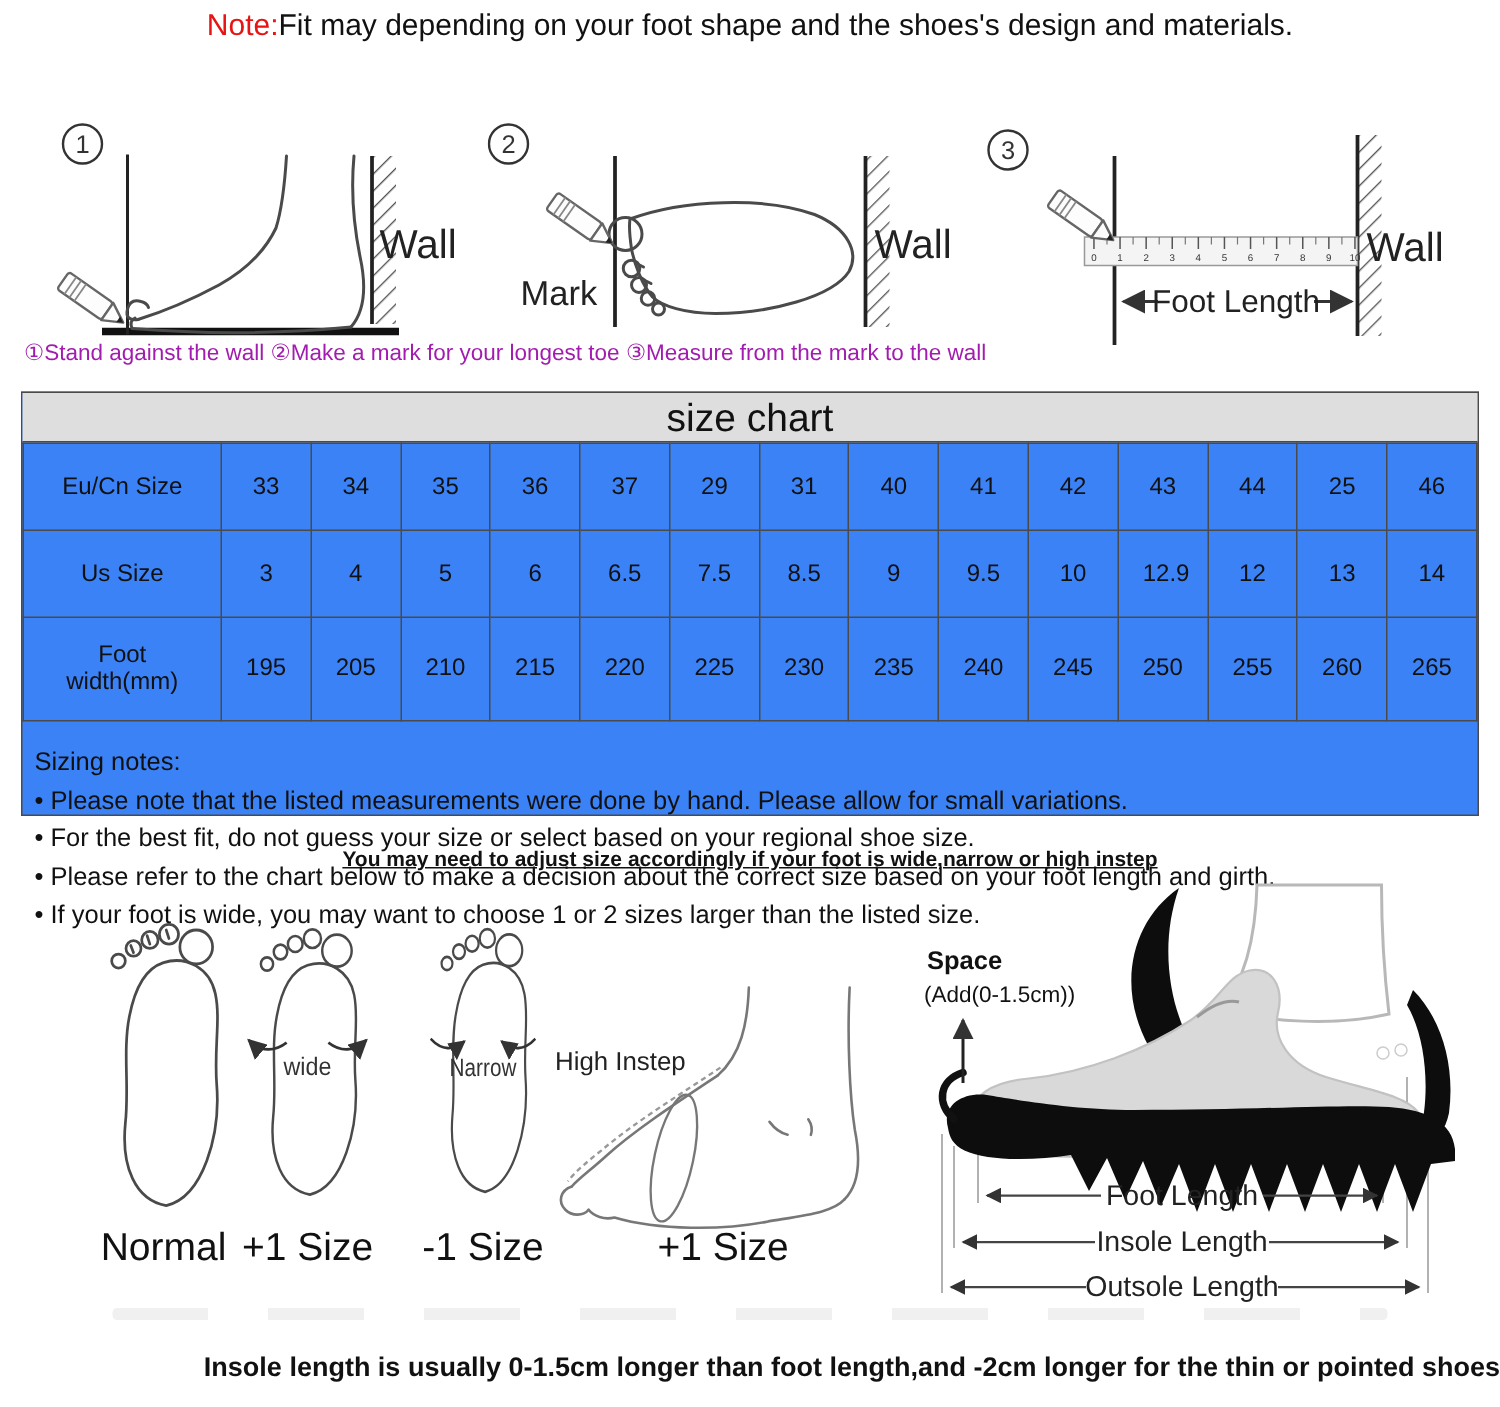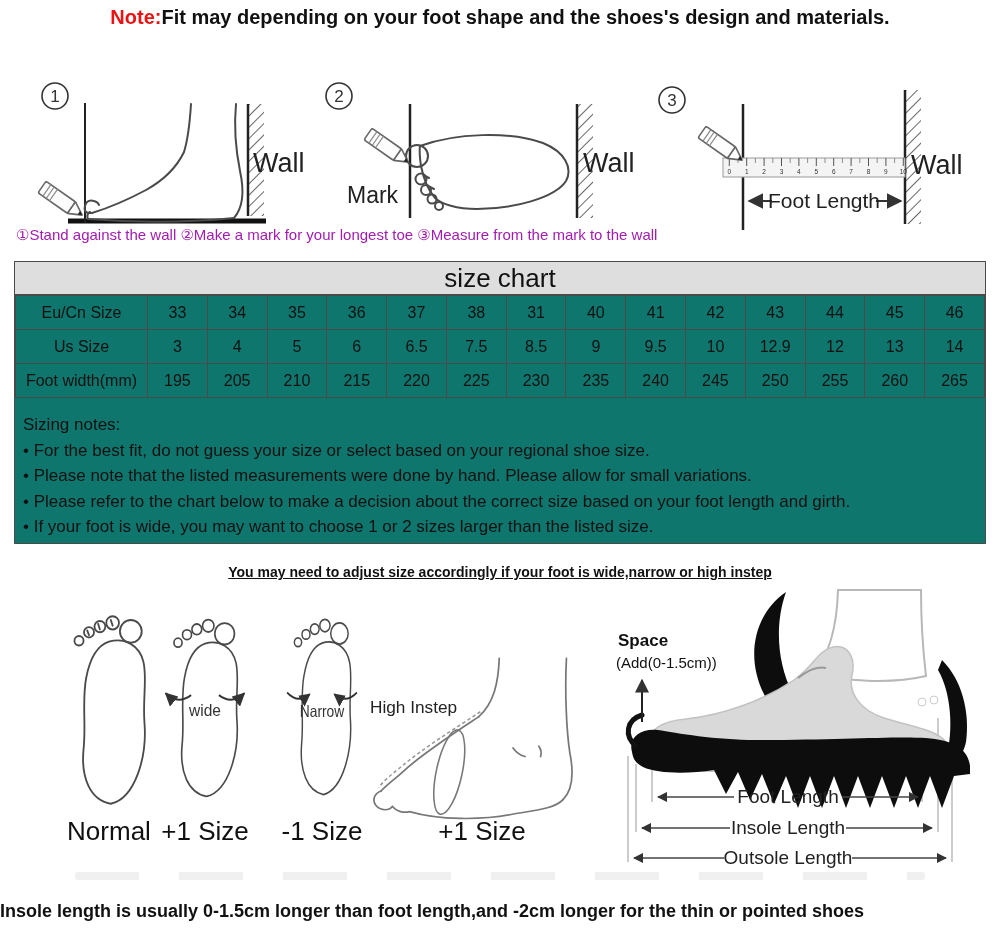--- a/index.html
+++ b/index.html
@@ -1,49 +1,49 @@
 <!DOCTYPE html>
 <html><head>
 <meta charset="utf-8">
 <style>
   html,body{margin:0;padding:0;background:#fff;}
   #page{position:relative;width:1000px;height:938px;background:#fff;overflow:hidden;
         font-family:"Liberation Sans",sans-serif;color:#111;}
   .abs{position:absolute;}
   
-  #top-note{top:6px;left:0;width:100%;text-align:center;font-size:20px;font-weight:bold;white-space:nowrap;}
+  #top-note{top:6px;left:0;width:100%;text-align:center;font-size:20px;font-weight:normal;white-space:nowrap;}
   #top-note .red{color:#e81313;}
   
   svg{display:block;}
   svg text{font-family:"Liberation Sans",sans-serif;}
   .wall-t{font-size:27px;fill:#222;}
   .mark-t{font-size:23px;fill:#222;}
   .fl-t{font-size:21px;fill:#222;}
   .circ-n{font-size:17px;fill:#333;}
   .rulernum{font-size:6.5px;fill:#333;}
   .ann-t{font-size:19px;fill:#333;}
   .hi-t{font-size:20px;fill:#222;}
   .dim-t{font-size:19px;fill:#222;}
   .space-t{font-size:17px;font-weight:bold;fill:#111;}
   .space-s{font-size:15px;fill:#111;}
   #steps-caption{top:226px;left:16px;font-size:15px;color:#a21caf;white-space:nowrap;}
   
-  #chart-box{top:261px;left:14px;width:972px;height:283px;border:1px solid #4a4a4a;box-sizing:border-box;background:#0f766e;}
+  #chart-box{top:261px;left:14px;width:972px;height:283px;border:1px solid #4a4a4a;box-sizing:border-box;background:#3b82f6;}
   #chart-title{height:32px;line-height:32px;background:#dedede;border-bottom:1px solid #4a4a4a;
                text-align:center;font-size:26px;color:#111;}
   #size-table{width:100%;border-collapse:collapse;table-layout:fixed;}
-  #size-table td{border:1px solid #4a4a4a;height:25px;text-align:center;font-size:16px;padding:4px;color:#111;}
+  #size-table td{border:1px solid #4a4a4a;height:25px;text-align:center;font-size:16px;padding:16px;color:#111;}
   #notes{padding:14px 10px 0 8px;font-size:17px;line-height:1.5;color:#111;}
   
   #heading2{top:564px;left:0;width:100%;text-align:center;font-size:14px;font-weight:bold;text-decoration:underline;}
   .footblock{position:absolute;top:600px;height:246px;}
   .footblock .lbl{position:absolute;top:216px;left:0;width:100%;text-align:center;font-size:26px;color:#111;white-space:nowrap;}
   #ghost{top:872px;left:75px;width:850px;height:8px;opacity:.11;border-radius:3px;
          background:repeating-linear-gradient(90deg,#777 0 64px,transparent 64px 104px);}
-  #bottom-note{top:901px;left:0;width:100%;text-align:left;font-size:18px;font-weight:bold;white-space:nowrap;}
+  #bottom-note{top:901px;left:0;width:100%;text-align:right;font-size:18px;font-weight:bold;white-space:nowrap;}
   .stroke{stroke:#4a4a4a;stroke-width:2;fill:none;stroke-linecap:round;}
 </style>
 </head>
 <body>
 
 <div id="page">
 
   <div id="top-note" class="abs">
     <span class="red">Note:</span><span>Fit may depending on your foot shape and the shoes's design and materials.</span>
   </div>
@@ -203,28 +203,28 @@
           <col>
         </colgroup>
       <tbody>
           <tr>
             <td>Eu/Cn Size</td>
             <td>33</td>
             <td>34</td>
             <td>35</td>
             <td>36</td>
             <td>37</td>
-            <td>38</td>
+            <td>29</td>
             <td>31</td>
             <td>40</td>
             <td>41</td>
             <td>42</td>
             <td>43</td>
             <td>44</td>
-            <td>45</td>
+            <td>25</td>
             <td>46</td>
           </tr>
           <tr>
             <td>Us Size</td>
             <td>3</td>
             <td>4</td>
             <td>5</td>
             <td>6</td>
             <td>6.5</td>
             <td>7.5</td>
@@ -252,22 +252,22 @@
             <td>250</td>
             <td>255</td>
             <td>260</td>
             <td>265</td>
           </tr>
         </tbody>
     </table>
     <div id="notes">
       <div>Sizing notes:</div>
       <div>
+          <div>• Please note that the listed measurements were done by hand. Please allow for small variations.</div>
           <div>• For the best fit, do not guess your size or select based on your regional shoe size.</div>
-          <div>• Please note that the listed measurements were done by hand. Please allow for small variations.</div>
           <div>• Please refer to the chart below to make a decision about the correct size based on your foot length and girth.</div>
           <div>• If your foot is wide, you may want to choose 1 or 2 sizes larger than the listed size.</div>
         </div>
     </div>
   </div>
 
   <div id="heading2" class="abs">You may need to adjust size accordingly if your foot is wide,narrow or high instep</div>
 
   <div class="footblock" style="left:49px;width:120px">
     <svg width="100" height="212" viewBox="0 0 110 225" preserveAspectRatio="none" style="margin:4px auto 0">

